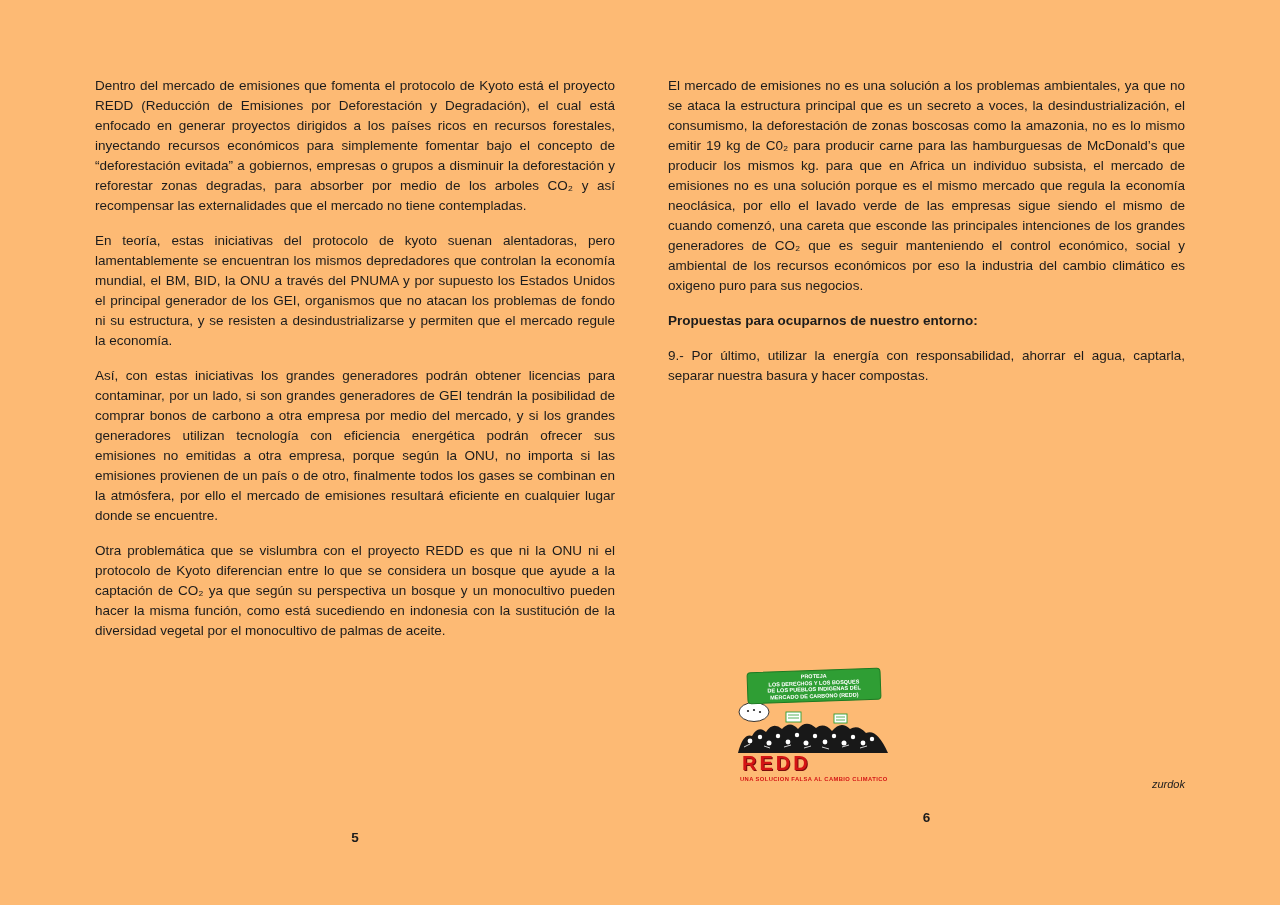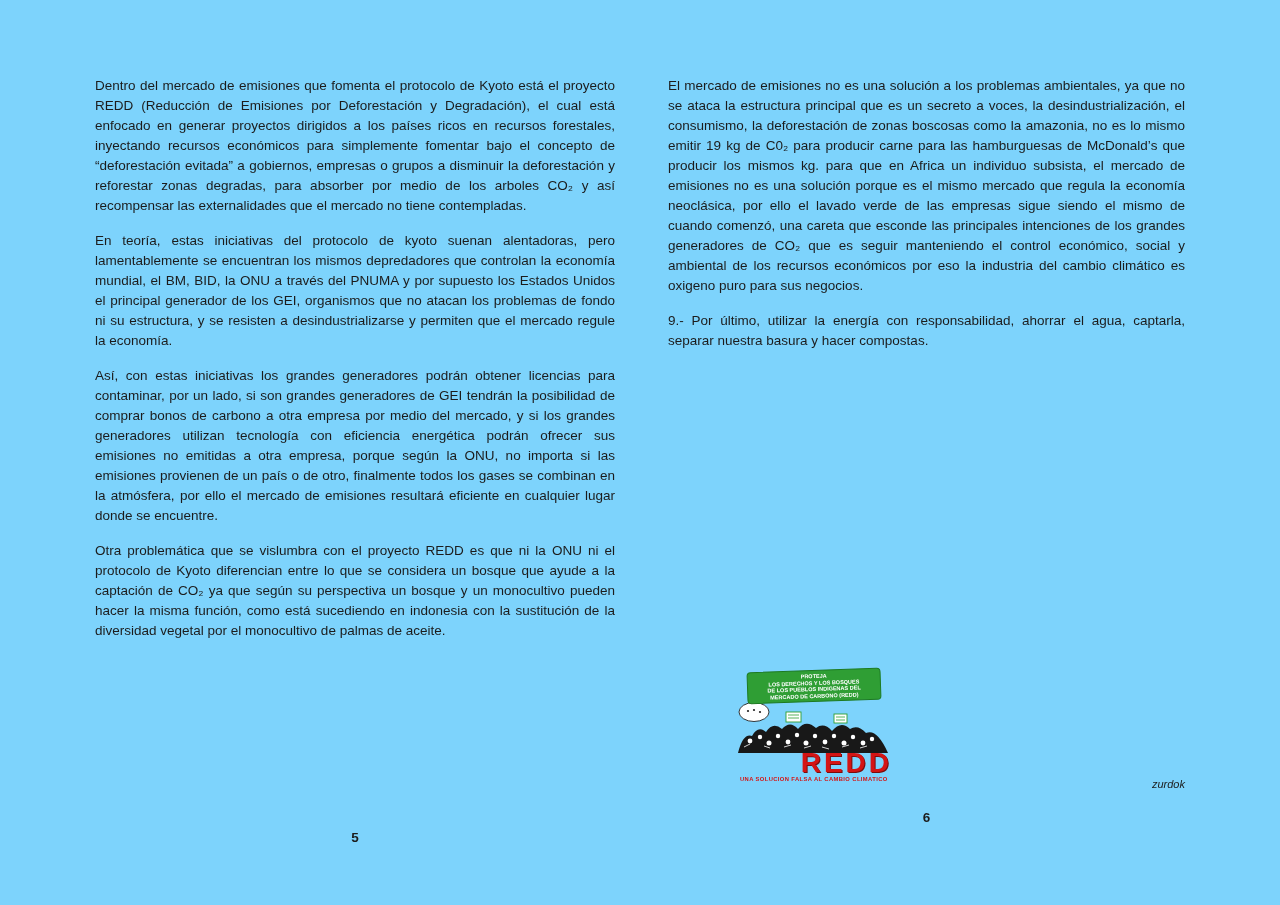--- a/index.html
+++ b/index.html
@@ -4,21 +4,21 @@
 <style>
   html, body {
     margin: 0;
     padding: 0;
     background: #ffffff;
   }
   .sheet {
     position: relative;
     width: 1280px;
     height: 905px;
-    background: #7dd3fc;
+    background: #fdba74;
     font-family: "Liberation Sans", "DejaVu Sans", sans-serif;
     color: #1c1c1c;
     overflow: hidden;
   }
   .col {
     position: absolute;
     top: 76px;
     font-size: 13.5px;
     line-height: 20px;
     text-align: justify;
@@ -70,26 +70,25 @@
     line-height: 6.5px;
     text-align: center;
     padding: 2px 2px;
     position: relative;
     z-index: 2;
   }
   .redd-crowd { display: block; }
   .redd-title {
     color: #d41414;
     font-weight: bold;
-    font-size: 28px;
+    font-size: 20px;
     line-height: 24px;
     letter-spacing: 3px;
     margin: -4px 0 1px 6px;
     text-shadow: 1px 1px 0 #7a0c0c;
-    text-align: right;
   }
   .redd-caption {
     color: #d41414;
     font-weight: bold;
     font-size: 5.8px;
     line-height: 7px;
     letter-spacing: 0.4px;
     margin-left: 4px;
   }
 </style>
@@ -101,20 +100,21 @@
   <div class="col col-left">
     <p>Dentro del mercado de emisiones que fomenta el protocolo de Kyoto está el proyecto REDD (Reducción de Emisiones por Deforestación y Degradación), el cual está enfocado en generar proyectos dirigidos a los países ricos en recursos forestales, inyectando recursos económicos para simplemente fomentar bajo el concepto de “deforestación evitada” a gobiernos, empresas o grupos a disminuir la deforestación y reforestar zonas degradas, para absorber por medio de los arboles CO₂ y así recompensar las externalidades que el mercado no tiene contempladas.</p>
     <p>En teoría, estas iniciativas del protocolo de kyoto suenan alentadoras, pero lamentablemente se encuentran los mismos depredadores que controlan la economía mundial, el BM, BID, la ONU a través del PNUMA y por supuesto los Estados Unidos el principal generador de los GEI, organismos que no atacan los problemas de fondo ni su estructura, y se resisten a desindustrializarse y permiten que el mercado regule la economía.</p>
     <p>Así, con estas iniciativas los grandes generadores podrán obtener licencias para contaminar, por un lado, si son grandes generadores de GEI tendrán la posibilidad de comprar bonos de carbono a otra empresa por medio del mercado, y si los grandes generadores utilizan tecnología con eficiencia energética podrán ofrecer sus emisiones no emitidas a otra empresa, porque según la ONU, no importa si las emisiones provienen de un país o de otro, finalmente todos los gases se combinan en la atmósfera, por ello el mercado de emisiones resultará eficiente en cualquier lugar donde se encuentre.</p>
     <p>Otra problemática que se vislumbra con el proyecto REDD es que ni la ONU ni el protocolo de Kyoto diferencian entre lo que se considera un bosque que ayude a la captación de CO₂  ya que según su perspectiva un bosque y un monocultivo pueden hacer la misma función, como está sucediendo en indonesia con la sustitución de la diversidad vegetal por el monocultivo de palmas de aceite.</p>
     <div class="page-number">5</div>
   </div>
 
   <div class="col col-right">
     <p>El mercado de emisiones no es una solución a los problemas ambientales, ya que no se ataca la estructura principal que es un secreto a voces, la desindustrialización, el consumismo, la deforestación de zonas boscosas como la amazonia, no es lo mismo emitir 19 kg de C0₂ para producir carne para las hamburguesas de McDonald’s que producir los mismos kg. para que en Africa un individuo subsista, el mercado de emisiones no es una solución porque es el mismo mercado que regula la economía neoclásica, por ello el lavado verde de las empresas sigue siendo el mismo de cuando comenzó, una careta que esconde las principales intenciones de los grandes generadores de CO₂ que es seguir manteniendo el control económico, social y ambiental de los recursos económicos por eso la industria del cambio climático es oxigeno puro para sus negocios.</p>
+    <p class="heading">Propuestas para ocuparnos de nuestro entorno:</p>
     <p>9.- Por último, utilizar la energía con responsabilidad, ahorrar el agua, captarla, separar nuestra basura y hacer compostas.</p>
 
     <figure class="redd-figure">
       <div class="redd-banner">
         <div>PROTEJA</div>
         <div>LOS DERECHOS Y LOS BOSQUES</div>
         <div>DE LOS PUEBLOS INDIGENAS DEL</div>
         <div>MERCADO DE CARBONO (REDD)</div>
       </div>
       <svg class="redd-crowd" viewBox="0 0 156 56" width="156" height="56" xmlns="http://www.w3.org/2000/svg">

